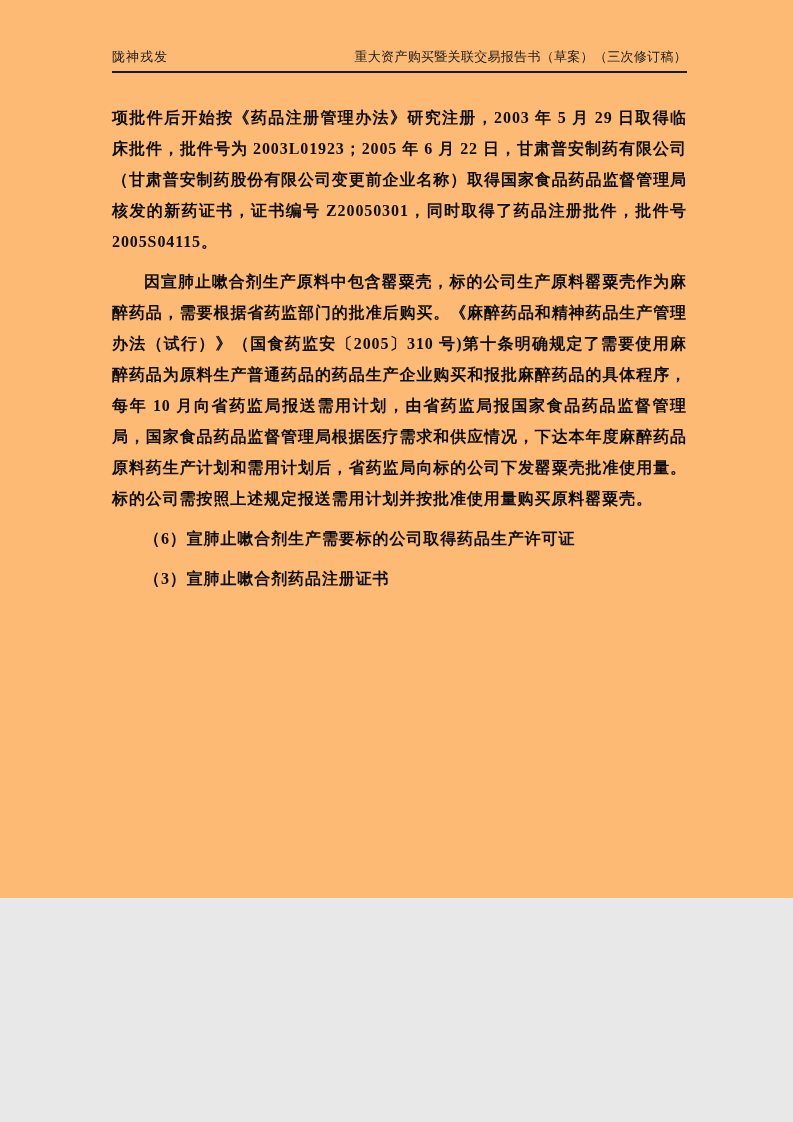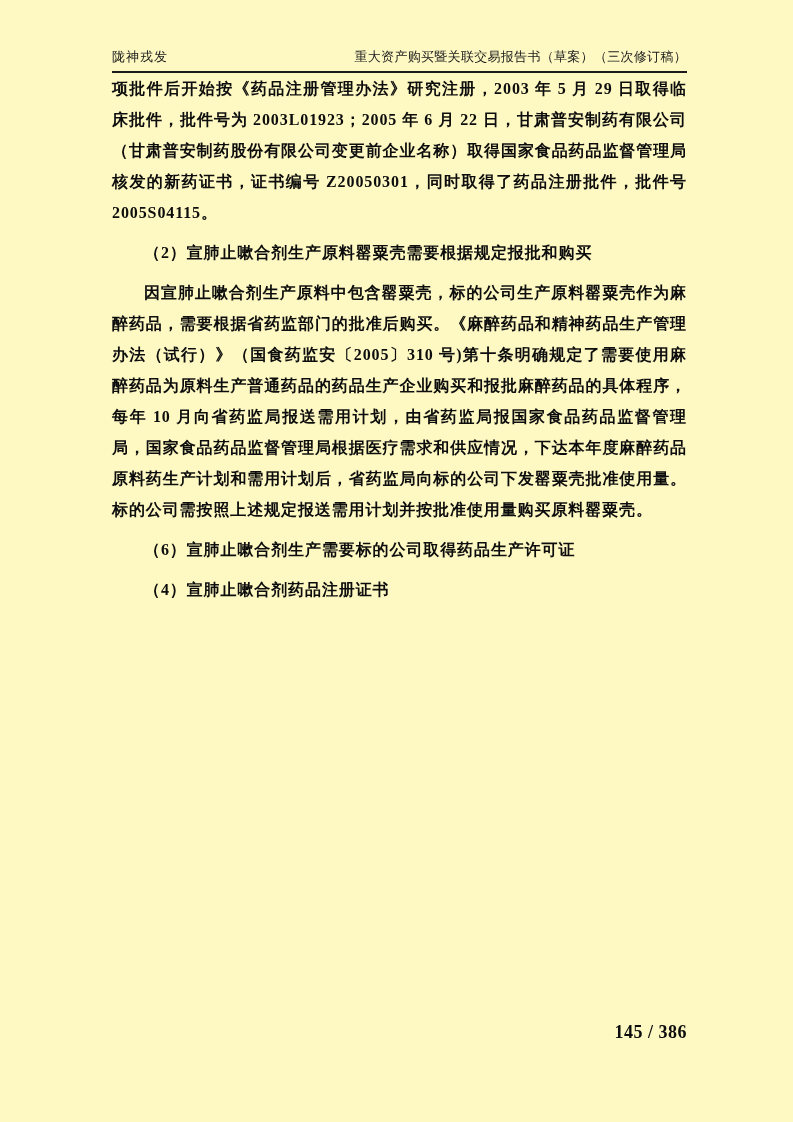--- a/index.html
+++ b/index.html
@@ -3,23 +3,23 @@
 <meta charset="utf-8">
 <style>
   html, body {
     margin: 0;
     padding: 0;
     background: #e8e8e8;
   }
   .page {
     position: relative;
     width: 793px;
-    height: 1122px;
+    height: 898px;
     margin: 0 auto;
-    background: #fef9c3;
+    background: #fdba74;
     color: #111111;
     font-family: "Liberation Serif", "DejaVu Serif", serif;
     overflow: hidden;
     box-sizing: border-box;
   }
   .content {
     position: absolute;
     left: 112px;
     right: 106px;
     top: 48px;
@@ -30,20 +30,21 @@
     align-items: flex-end;
     font-size: 13px;
     font-weight: 400;
     color: #1a1a1a;
     border-bottom: 2px solid #1a1a1a;
     padding-bottom: 5px;
   }
   .doc-header .hdr-left { letter-spacing: 1px; }
   .doc-header .hdr-right { letter-spacing: 0.3px; }
   .doc-body {
+    margin-top: 29px;
     font-size: 16px;
     font-weight: 700;
     line-height: 31px;
     letter-spacing: 0.9px;
     text-align: justify;
     text-align-last: left;
     color: #0d0d0d;
   }
   .para {
     margin: 0 0 9px 0;
@@ -72,27 +73,26 @@
   <div class="content">
 
     <div class="doc-header">
       <span class="hdr-left">陇神戎发</span>
       <span class="hdr-right">重大资产购买暨关联交易报告书（草案）（三次修订稿）</span>
     </div>
 
     <div class="doc-body">
       <p class="para no-indent">项批件后开始按《药品注册管理办法》研究注册，2003 年 5 月 29 日取得临床批件，批件号为 2003L01923；2005 年 6 月 22 日，甘肃普安制药有限公司（甘肃普安制药股份有限公司变更前企业名称）取得国家食品药品监督管理局核发的新药证书，证书编号 Z20050301，同时取得了药品注册批件，批件号 2005S04115。</p>
 
-      <p class="sub-heading">（2）宣肺止嗽合剂生产原料罂粟壳需要根据规定报批和购买</p>
 
       <p class="para">因宣肺止嗽合剂生产原料中包含罂粟壳，标的公司生产原料罂粟壳作为麻醉药品，需要根据省药监部门的批准后购买。《麻醉药品和精神药品生产管理办法（试行）》（国食药监安〔2005〕310 号)第十条明确规定了需要使用麻醉药品为原料生产普通药品的药品生产企业购买和报批麻醉药品的具体程序，每年 10 月向省药监局报送需用计划，由省药监局报国家食品药品监督管理局，国家食品药品监督管理局根据医疗需求和供应情况，下达本年度麻醉药品原料药生产计划和需用计划后，省药监局向标的公司下发罂粟壳批准使用量。标的公司需按照上述规定报送需用计划并按批准使用量购买原料罂粟壳。</p>
 
       <p class="sub-heading">（6）宣肺止嗽合剂生产需要标的公司取得药品生产许可证</p>
 
 
-      <p class="sub-heading">（4）宣肺止嗽合剂药品注册证书</p>
+      <p class="sub-heading">（3）宣肺止嗽合剂药品注册证书</p>
 
     </div>
 
   </div>
 
   <div class="page-footer">145 / 386</div>
 </div>
 
 </body></html>

